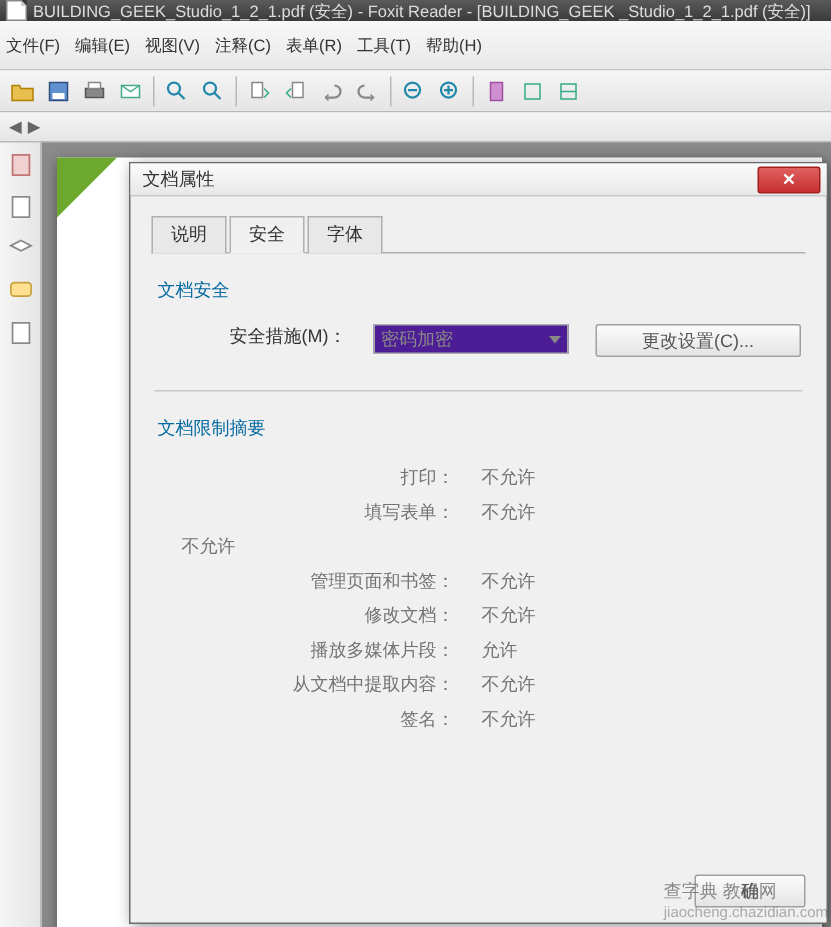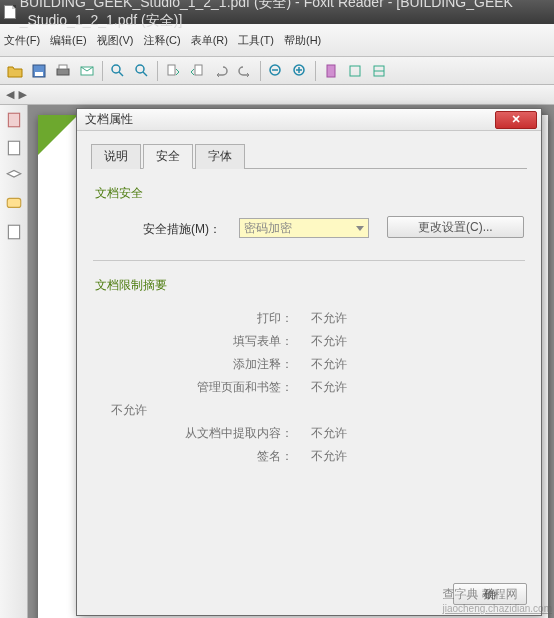--- a/index.html
+++ b/index.html
@@ -1,19 +1,19 @@
 <!DOCTYPE html>
 <html><head>
 <meta charset="utf-8">
 <style>
   * { box-sizing: border-box; margin: 0; padding: 0; font-family: "Microsoft YaHei", "SimSun", Tahoma, sans-serif; }
   body { width: 554px; height: 618px; overflow: hidden; background: #fff; position: relative; }
   
   
-  .titlebar { height: 24px; background: linear-gradient(#5a5a5a, #3a3a3a); display: flex; align-items: center; padding: 0 4px; font-size: 14px; color: #ddd; }
+  .titlebar { height: 14px; background: linear-gradient(#5a5a5a, #3a3a3a); display: flex; align-items: center; padding: 0 4px; font-size: 11px; color: #ddd; }
   .titlebar .file-icon { width: 14px; height: 14px; background: #fff; border: 1px solid #888; margin-right: 4px; position: relative; }
   .titlebar .file-icon::after { content: ""; position: absolute; right: -1px; top: -1px; width: 0; height: 0; border-left: 4px solid #ccc; border-top: 4px solid #3a3a3a; }
   
   
   .menubar { height: 33px; background: linear-gradient(#f8f8f8, #e8e8e8); border-bottom: 1px solid #c0c0c0; display: flex; align-items: center; padding: 0 4px; font-size: 11px; }
   .menubar span { margin-right: 10px; color: #333; }
   
   
   .toolbar { height: 28px; background: linear-gradient(#f5f5f5, #e5e5e5); border-bottom: 1px solid #b8b8b8; display: flex; align-items: center; padding: 0 4px; gap: 2px; }
   .tb-btn { width: 22px; height: 22px; border: 1px solid transparent; border-radius: 2px; display: flex; align-items: center; justify-content: center; font-size: 12px; }
@@ -27,50 +27,50 @@
   .main { display: flex; height: calc(618px - 22px - 20px - 28px - 20px); background: #999; }
   .left-sidebar { width: 28px; background: linear-gradient(90deg, #f5f5f5, #e5e5e5); border-right: 1px solid #b8b8b8; display: flex; flex-direction: column; align-items: center; padding-top: 6px; gap: 10px; }
   .side-icon { width: 18px; height: 18px; }
   
   .doc-area { flex: 1; background: #8a8a8a; padding: 10px 0 0 10px; position: relative; }
   .doc-page { background: #fff; width: 510px; height: 520px; box-shadow: 0 2px 8px rgba(0,0,0,0.4); position: relative; }
   .green-tri { position: absolute; left: 0; top: 0; width: 0; height: 0; border-top: 40px solid #6da82e; border-right: 40px solid transparent; }
   .doc-title { position: absolute; left: 120px; top: 20px; font-size: 26px; font-family: "Times New Roman", serif; color: #555; }
   
   
-  .dialog { position: absolute; left: 76px; top: 108px; width: 466px; height: 508px; background: #f0f0f0; border: 1px solid #6a6a6a; box-shadow: 2px 2px 10px rgba(0,0,0,0.4); }
+  .dialog { position: absolute; left: 86px; top: 108px; width: 466px; height: 508px; background: #f0f0f0; border: 1px solid #6a6a6a; box-shadow: 2px 2px 10px rgba(0,0,0,0.4); }
   .dlg-title { height: 22px; background: linear-gradient(#fbfbfb, #e8e8e8); border-bottom: 1px solid #c8c8c8; display: flex; align-items: center; padding: 0 4px 0 8px; font-size: 12px; color: #333; }
   .dlg-title .close { margin-left: auto; width: 42px; height: 18px; background: linear-gradient(#e06060, #c83030); border: 1px solid #a02020; border-radius: 2px; display: flex; align-items: center; justify-content: center; color: #fff; font-size: 11px; font-weight: bold; }
   
   .dlg-body { padding: 12px 14px 10px 14px; height: calc(100% - 22px); display: flex; flex-direction: column; }
   
   .tabs { display: flex; border-bottom: 1px solid #b0b0b0; margin-bottom: 10px; }
   .tab { padding: 3px 12px; font-size: 12px; background: #e8e8e8; border: 1px solid #b0b0b0; border-bottom: none; margin-right: 2px; position: relative; top: 1px; color: #333; }
   .tab.active { background: #f0f0f0; border-bottom: 1px solid #f0f0f0; }
   
-  .section-title { font-size: 12px; color: #4d7c0f; margin: 6px 0 10px 4px; }
-  
-  .security-row { display: flex; align-items: flex-end; margin: 4px 0 18px 40px; font-size: 12px; }
+  .section-title { font-size: 12px; color: #0369a1; margin: 6px 0 10px 4px; }
+  
+  .security-row { display: flex; align-items: flex-start; margin: 4px 0 18px 40px; font-size: 12px; }
   .security-row .label { width: 90px; text-align: right; color: #333; }
-  .security-row .select { width: 130px; height: 20px; border: 1px solid #aaa; background: #fef9c3; margin: 0 18px; display: flex; align-items: center; padding: 0 4px; font-size: 12px; color: #888; position: relative; }
+  .security-row .select { width: 130px; height: 20px; border: 1px solid #aaa; background: #4c1d95; margin: 0 18px; display: flex; align-items: center; padding: 0 4px; font-size: 12px; color: #888; position: relative; }
   .security-row .select::after { content: ""; position: absolute; right: 4px; top: 7px; width: 0; height: 0; border-left: 4px solid transparent; border-right: 4px solid transparent; border-top: 5px solid #888; }
   .btn { height: 22px; padding: 0 30px; border: 1px solid #a0a0a0; background: linear-gradient(#fcfcfc, #e4e4e4); font-size: 12px; color: #555; display: inline-flex; align-items: center; border-radius: 2px; }
   
   .divider { border: none; border-top: 1px solid #c8c8c8; margin: 4px 2px 10px 2px; }
   
   .restrict-list { margin-left: 20px; }
   .restrict-row { display: flex; font-size: 12px; color: #737373; margin: 6px 0; }
   .restrict-row .k { width: 200px; text-align: right; padding-right: 18px; }
   .restrict-row .v { }
   
   .dlg-footer { margin-top: auto; display: flex; justify-content: flex-end; gap: 8px; padding-top: 8px; }
   
   
   .watermark { position: absolute; right: 2px; bottom: 4px; font-size: 12px; color: rgba(80,80,80,0.65); font-family: "SimSun"; pointer-events: none; }
-  .watermark .sub { font-size: 10px; color: rgba(100,100,100,0.5); text-decoration: underline; }
+  .watermark .sub { font-size: 10px; color: rgba(100,100,100,0.5); }
 </style>
 </head>
 <body>
 
 <div class="titlebar">
   <span class="file-icon"></span>
   <span>BUILDING_GEEK_Studio_1_2_1.pdf (安全) - Foxit Reader - [BUILDING_GEEK _Studio_1_2_1.pdf (安全)]</span>
 </div>
 
 <div class="menubar">
@@ -240,29 +240,33 @@
     <div class="restrict-list">
       <div class="restrict-row">
           <span class="k">打印：</span>
           <span class="v">不允许</span>
         </div>
       <div class="restrict-row">
           <span class="k">填写表单：</span>
           <span class="v">不允许</span>
         </div>
       <div class="restrict-row">
-          <span class="k">添加注释：</span>
           <span class="v">不允许</span>
         </div>
       <div class="restrict-row">
           <span class="k">管理页面和书签：</span>
           <span class="v">不允许</span>
         </div>
       <div class="restrict-row">
-          <span class="v">不允许</span>
+          <span class="k">修改文档：</span>
+          <span class="v">不允许</span>
+        </div>
+      <div class="restrict-row">
+          <span class="k">播放多媒体片段：</span>
+          <span class="v">允许</span>
         </div>
       <div class="restrict-row">
           <span class="k">从文档中提取内容：</span>
           <span class="v">不允许</span>
         </div>
       <div class="restrict-row">
           <span class="k">签名：</span>
           <span class="v">不允许</span>
         </div>
     </div>

